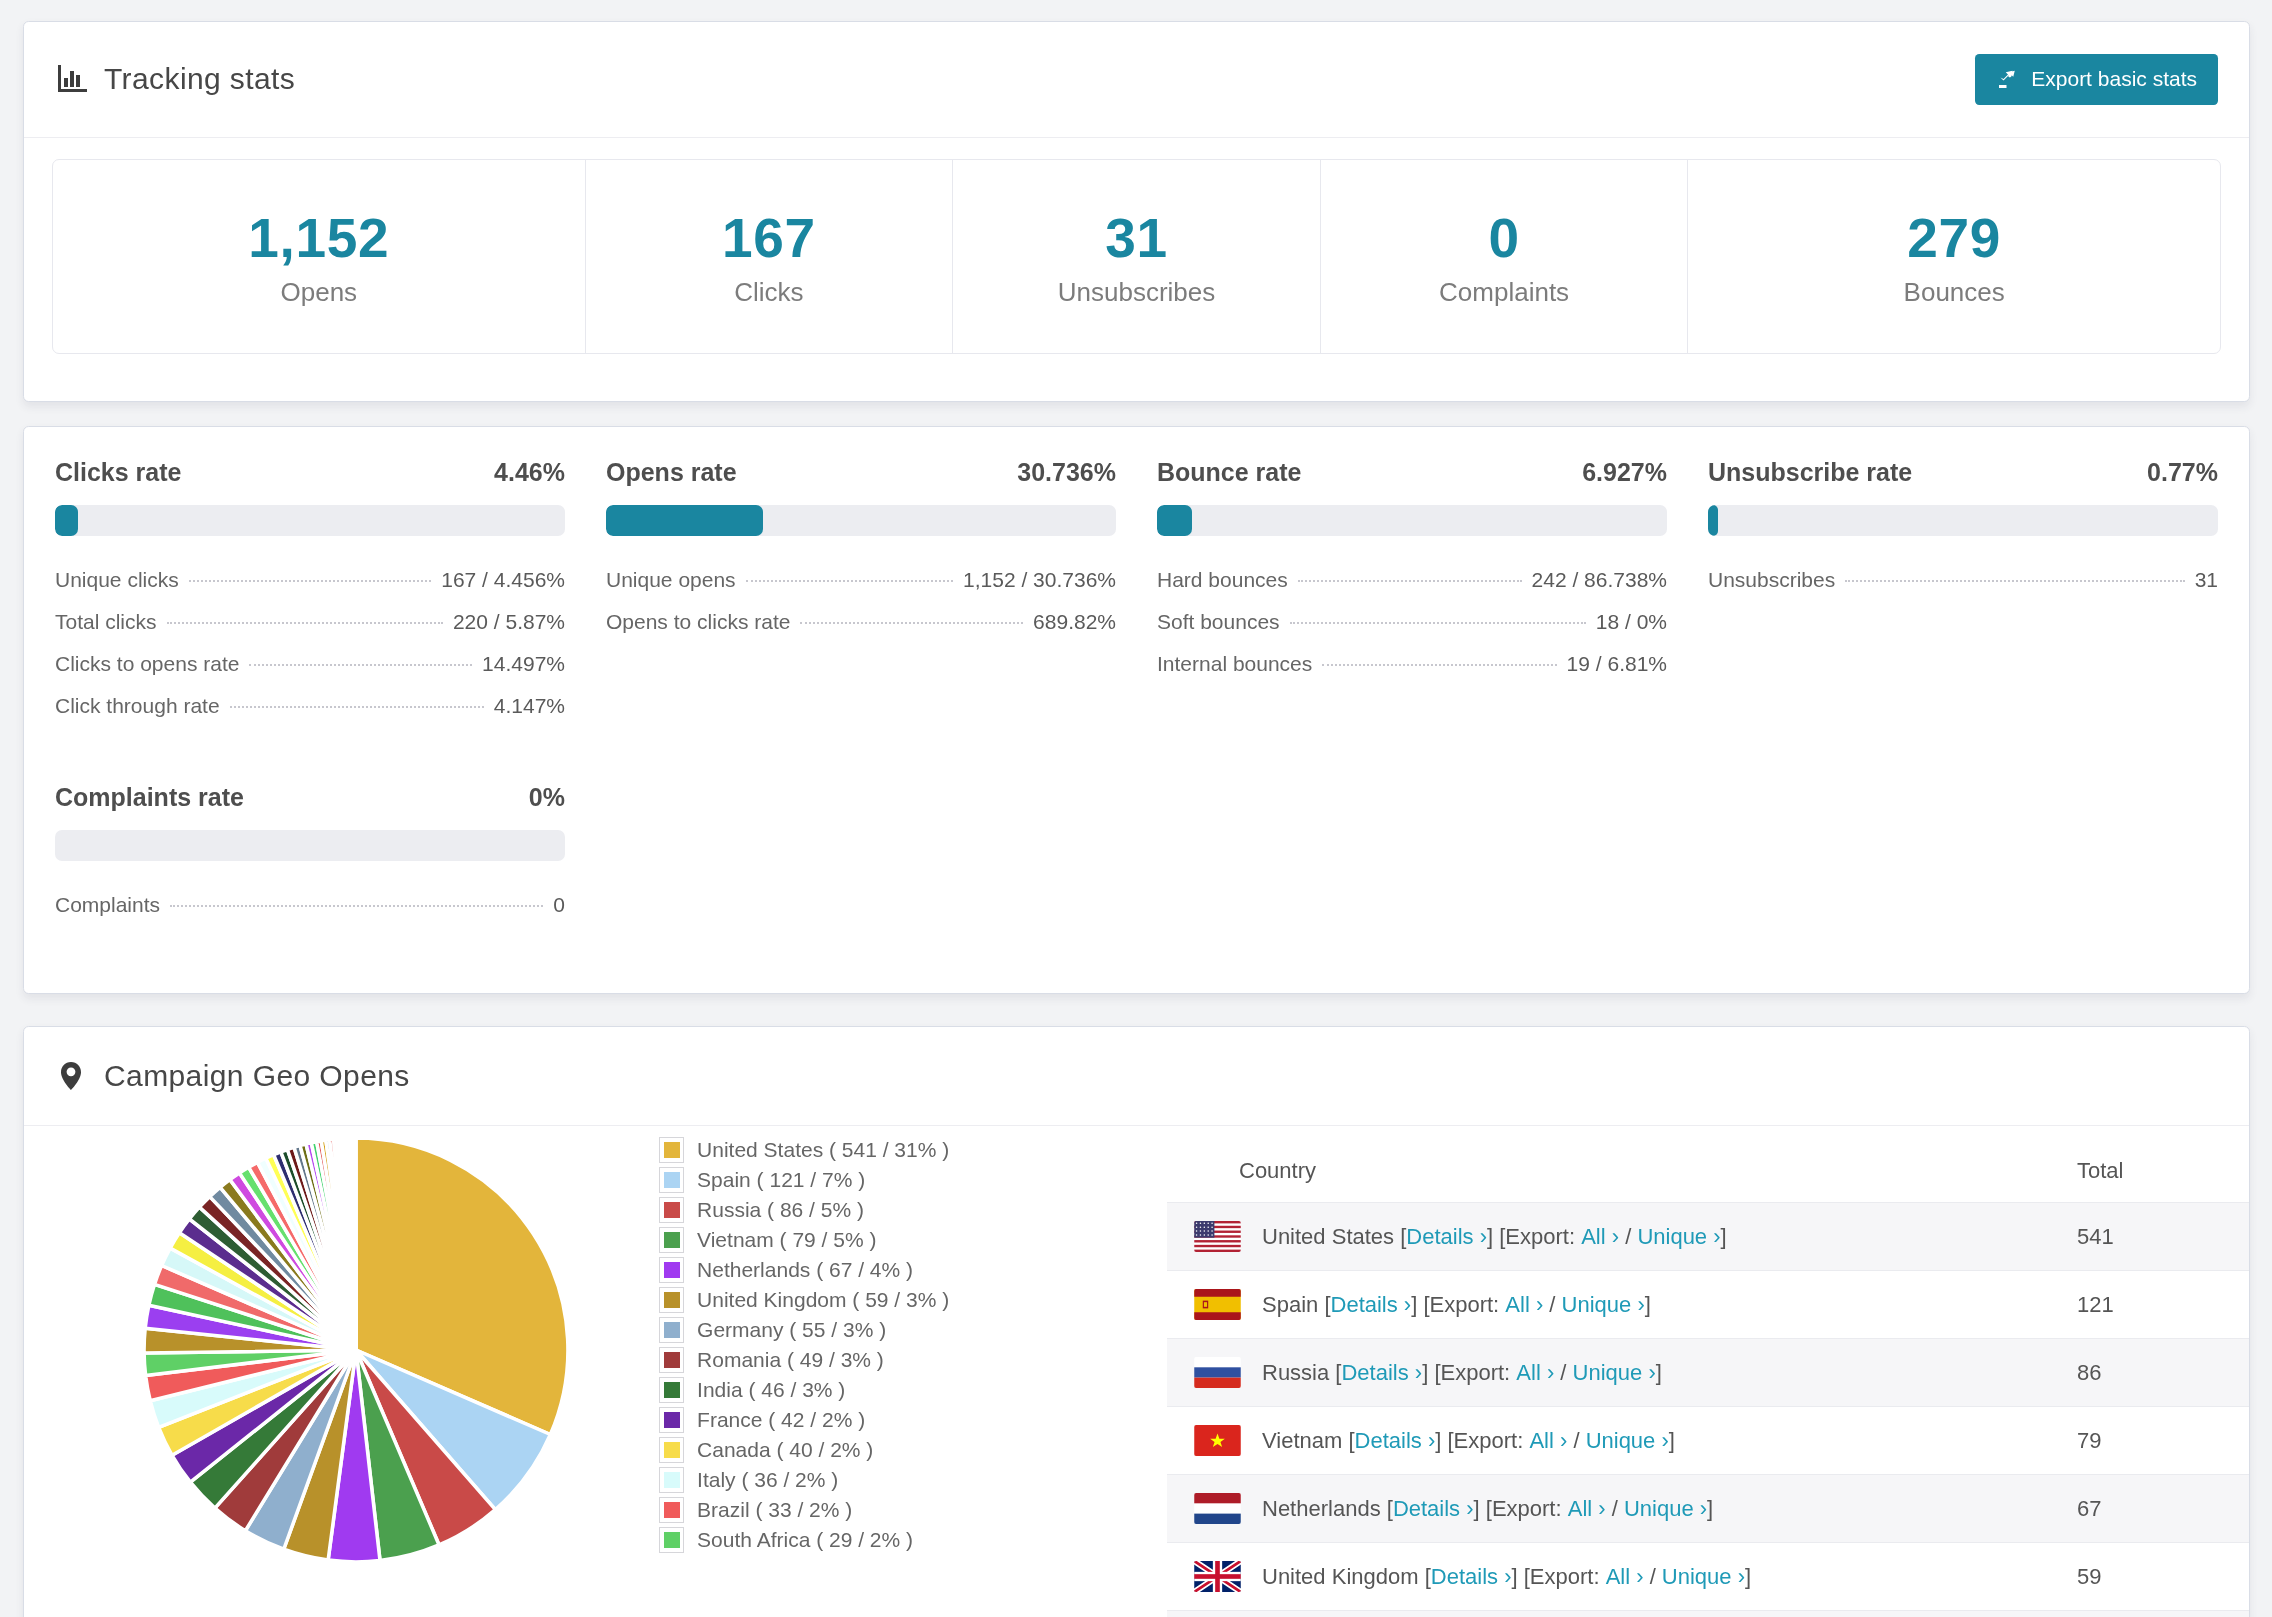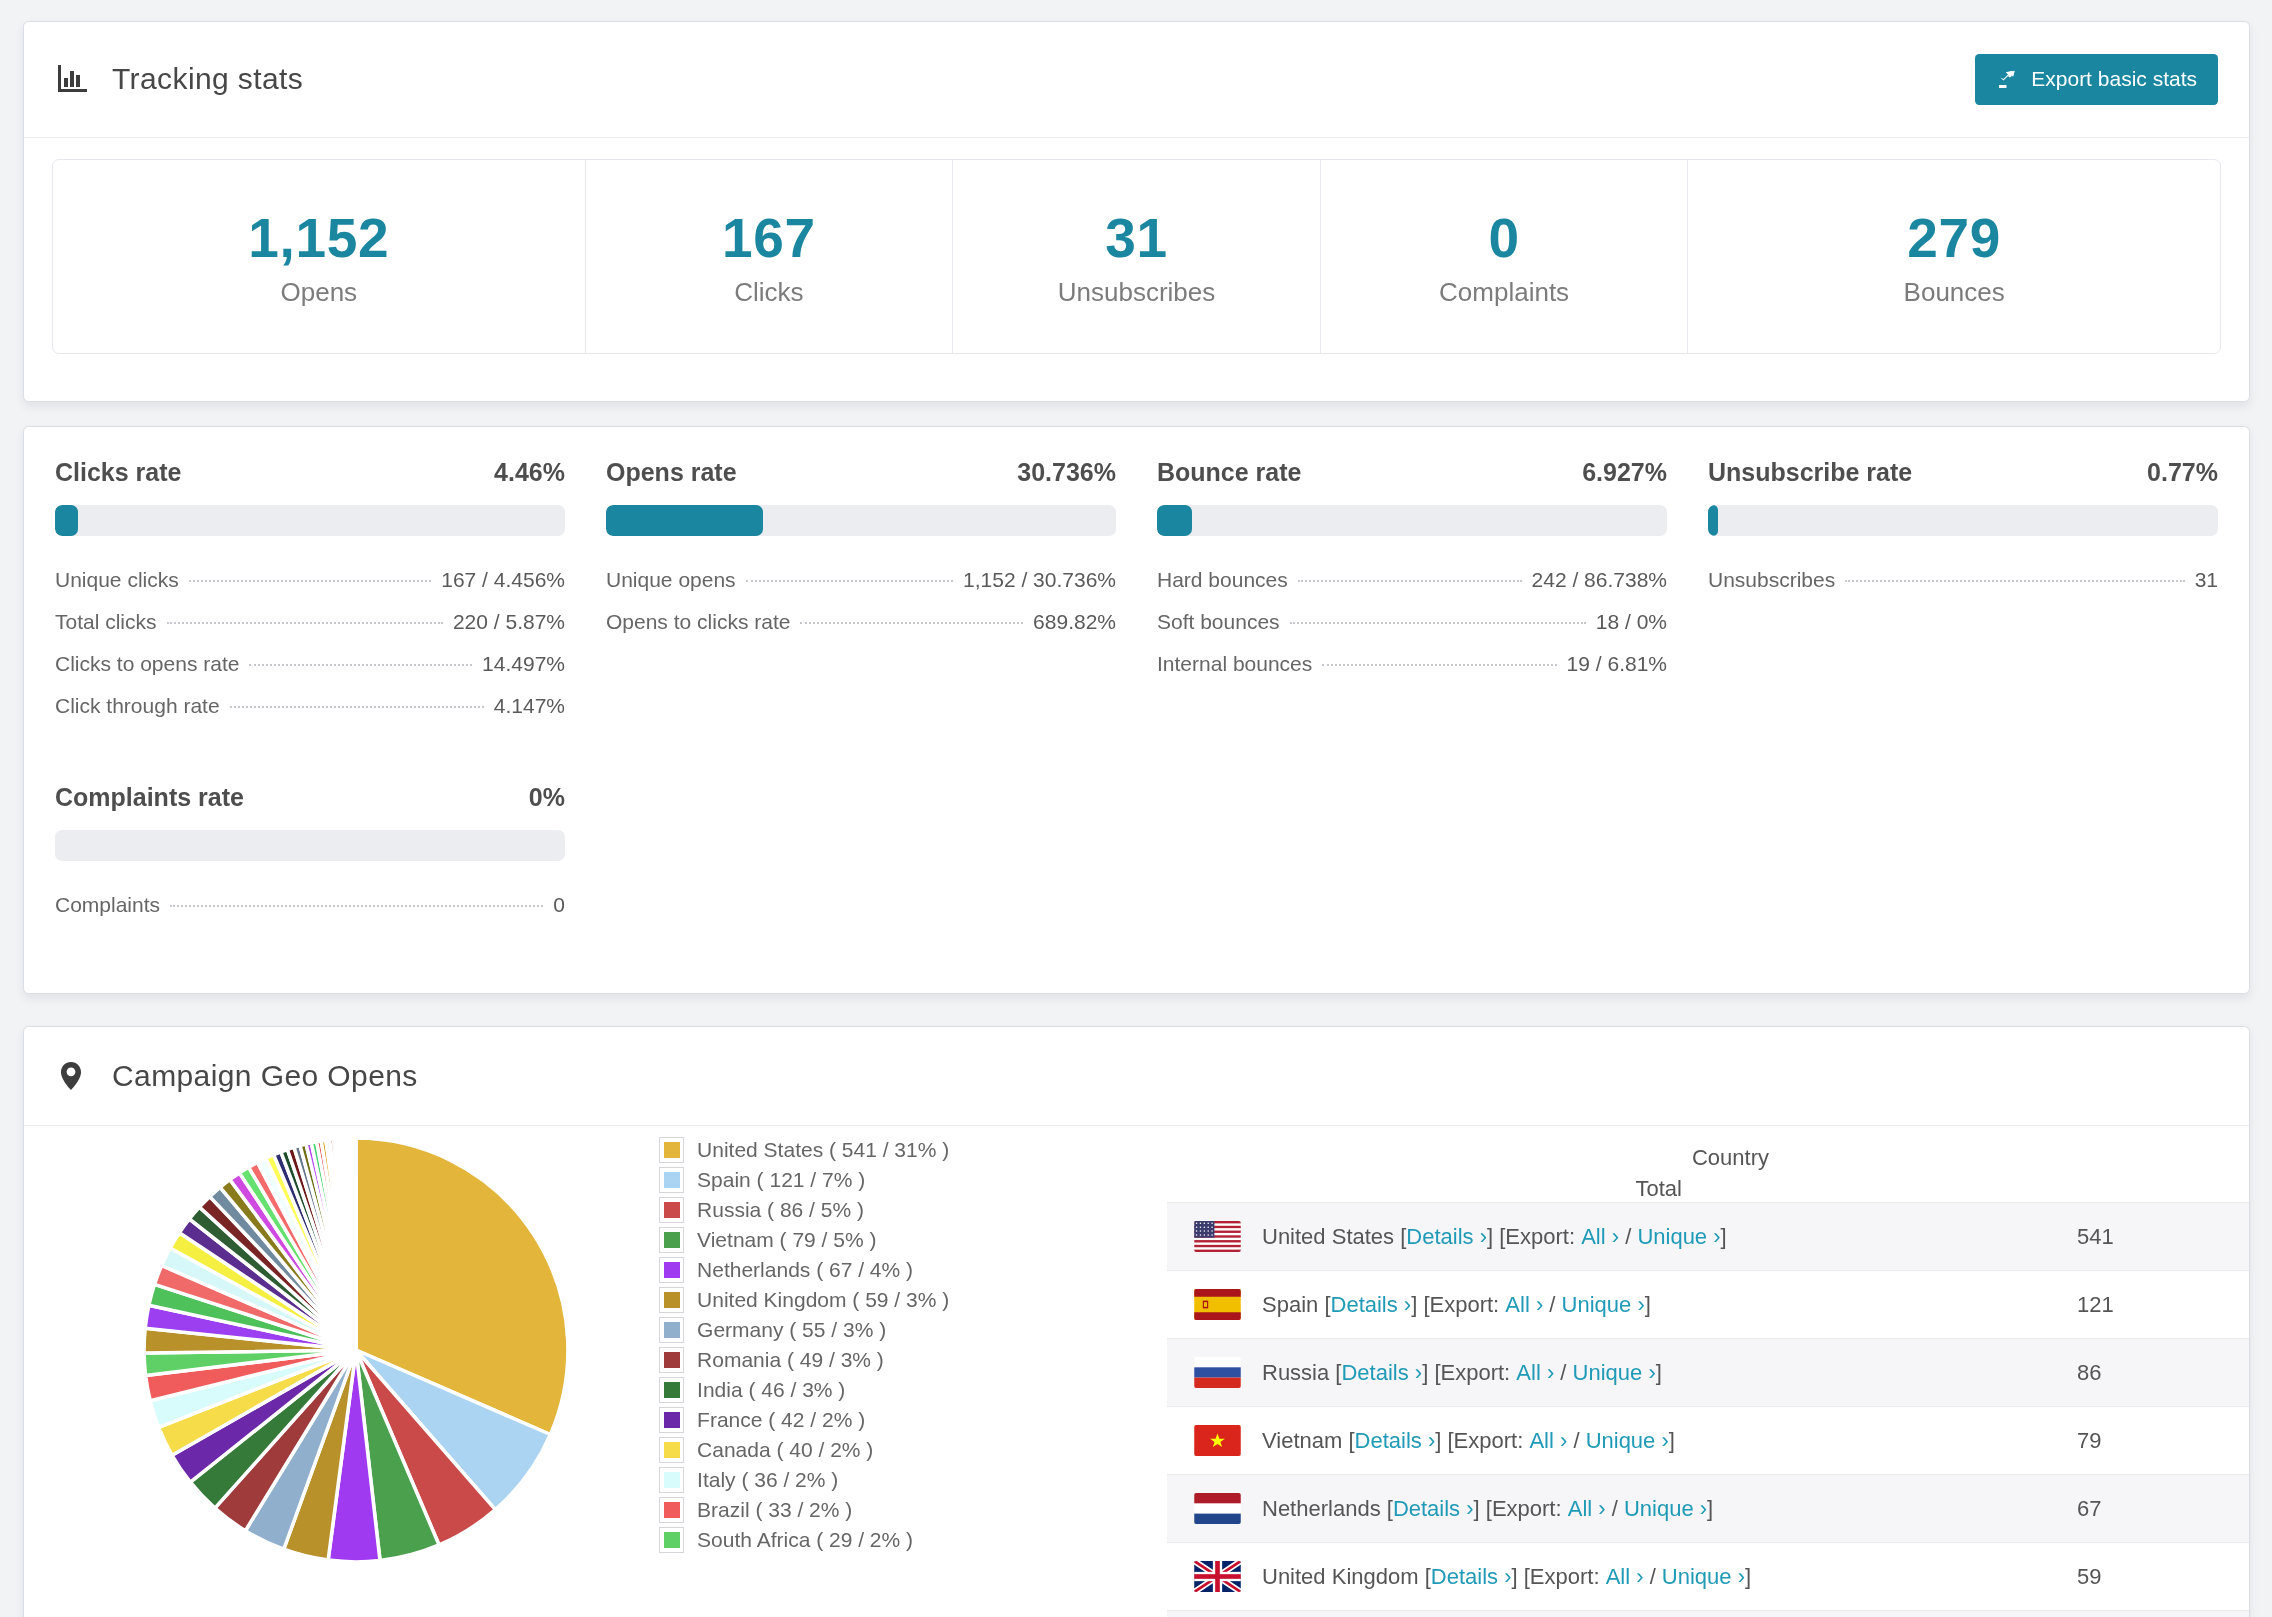--- a/index.html
+++ b/index.html
@@ -15,21 +15,20 @@
     background:#fff;
     border:0.7px solid #d9dde6;
     border-radius:5.6px;
     box-shadow:0 4.2px 8.5px rgba(45,55,75,.08);
   }
   
   .card-header {
     display:flex; align-items:center;
     padding:32px 31px;
     border-bottom:1.4px solid #ededf1;
-    gap:8px;
   }
   .card-header .hicon { width:32px; height:32px; margin-right:17px; flex:none; color:#3d3d3d; }
   .card-header .hicon svg { width:100%; height:100%; display:block; }
   .card-title { font-size:30px; font-weight:400; color:#474747; margin:0; letter-spacing:0.4px; }
   .export-btn {
     margin-left:auto;
     display:flex; align-items:flex-end; gap:11.3px;
     background:var(--accent); color:#fff;
     border:none; border-radius:4.2px;
     padding:13.4px 21px;
@@ -64,21 +63,21 @@
   .geo-body { display:flex; height:500px; }
   .pie-wrap { flex:none; width:635px; padding-left:113px; padding-top:4.2px; }
   .pie-wrap svg { width:438px; height:438px; display:block; }
   .legend { flex:none; width:508px; list-style:none; margin:8.5px 0 0; padding:0; }
   .legend li { display:flex; align-items:center; height:30px; font-size:21px; color:#666; }
   .legend .swatch { width:25.4px; height:25.4px; border:1.4px solid #d6d6da; padding:3.5px; margin-right:12.7px; background:#fff; flex:none; }
   .legend .swatch i { display:block; width:100%; height:100%; }
   
   .geo-table { flex:1; margin-top:14px; font-size:22px; color:#555; }
   .trow { display:flex; align-items:center; height:68px; border-top:1.4px solid #eaebef; padding:0 27px; }
-  .trow.thead { height:62px; border-top:none;flex-direction:column; }
+  .trow.thead { height:62px; border-top:none; }
   .trow.stripe { background:#f6f6f8; }
   .tc.country { flex:1; display:flex; align-items:center; white-space:pre; }
   .tc.total { width:145px; flex:none; }
   .thead .tc.country { padding-left:45px; }
   .flag { width:47px; margin-right:21px; flex:none; display:inline-flex; }
   .flag svg { width:47px; height:31px; border-radius:2.1px; display:block; }
   a.tlink { color:var(--link); text-decoration:none; cursor:pointer; }
 </style>
 </head>
 <body style="--accent: #1a86a0; --link: #1f9ab7; background: rgb(242, 243, 245);">

